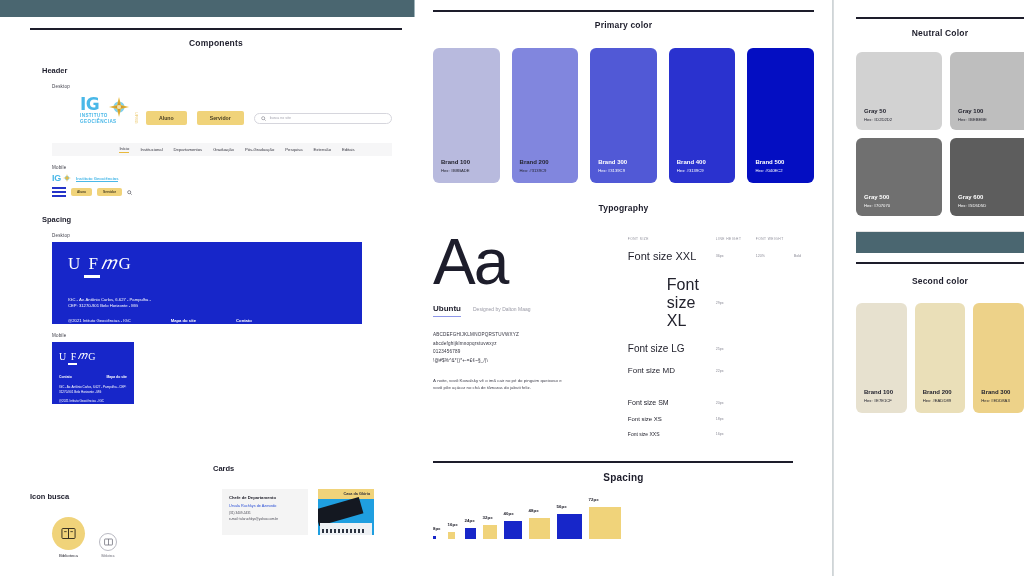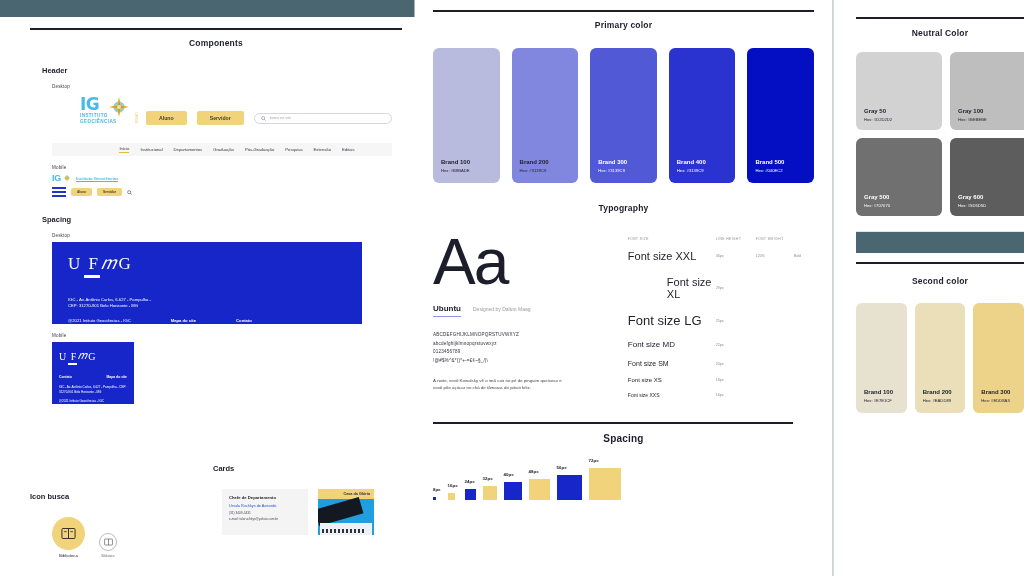--- a/index.html
+++ b/index.html
@@ -406,32 +406,32 @@
               <span>LINE HEIGHT</span>
               <span>FONT WEIGHT</span>
             </div>
             <div class="st-row" id="sr0" style="margin-bottom: 14px;">
               <span class="st-name" style="font-size: 11px;">Font size XXL</span>
               <span class="st-size">36px</span>
               <span class="st-lh">120%</span>
               <span class="st-fw">Bold</span>
             </div>
             <div class="st-row" id="sr1" style="margin-bottom: 13px;">
-              <span class="st-name" style="font-size: 11px; padding-left: 39px;">Font size XL</span>
+              <span class="st-name" style="font-size: 16px; padding-left: 39px;">Font size XL</span>
               <span class="st-size">29px</span>
               <span class="st-lh"></span>
               <span class="st-fw"></span>
             </div>
             <div class="st-row" id="sr2" style="margin-bottom: 12px;">
-              <span class="st-name" style="font-size: 13px;">Font size LG</span>
+              <span class="st-name" style="font-size: 10px;">Font size LG</span>
               <span class="st-size">25px</span>
               <span class="st-lh"></span>
               <span class="st-fw"></span>
             </div>
-            <div class="st-row" id="sr3" style="margin-bottom: 11px;">
+            <div class="st-row" id="sr3" style="margin-bottom: 24px;">
               <span class="st-name" style="font-size: 8px;">Font size MD</span>
               <span class="st-size">22px</span>
               <span class="st-lh"></span>
               <span class="st-fw"></span>
             </div>
             <div class="st-row" id="sr4" style="margin-bottom: 10px;">
               <span class="st-name" style="font-size: 7px;">Font size SM</span>
               <span class="st-size">20px</span>
               <span class="st-lh"></span>
               <span class="st-fw"></span>

